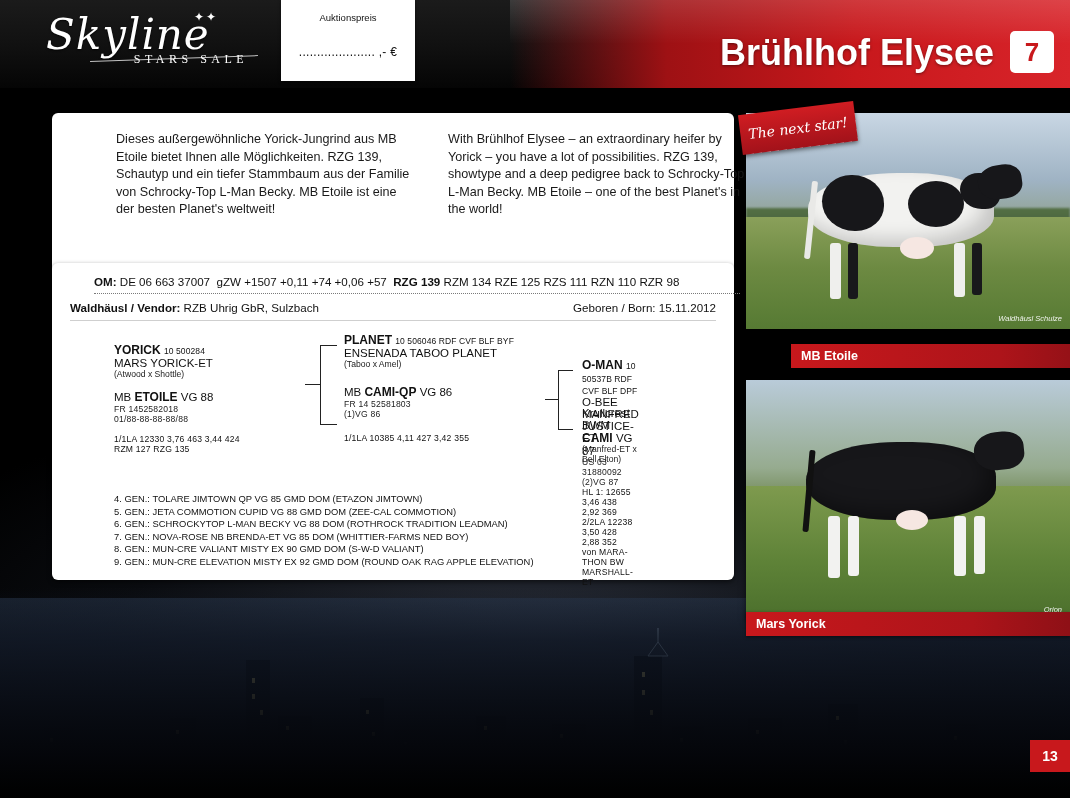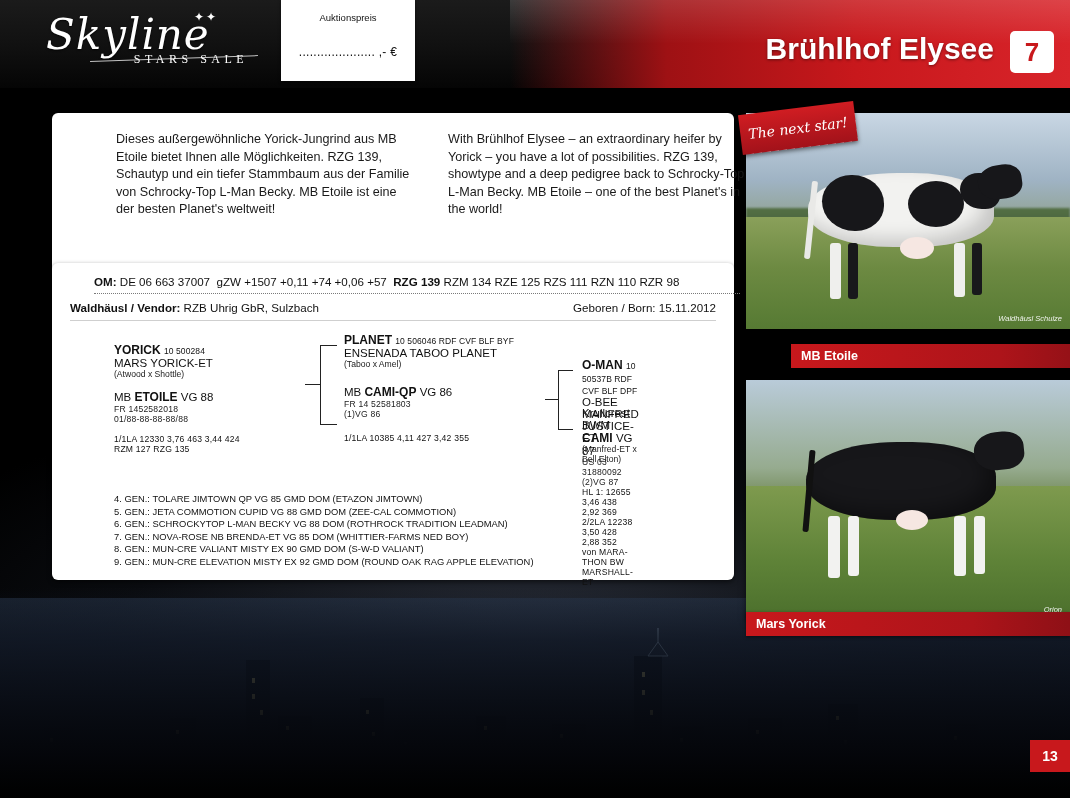--- a/index.html
+++ b/index.html
@@ -64,21 +64,21 @@
     position:absolute; left:281px; top:0; width:134px; height:81px;
     background:#fff;
     box-shadow:0 1px 3px rgba(0,0,0,.5);
   }
   .price-title { font-size:9.5px; color:#111; text-align:center; padding-top:12px; }
   .price-line { font-size:12px; color:#111; text-align:center; padding-top:22px; letter-spacing:.3px;}
 
   
   .title {
     position:absolute; right:76px; top:32px;
-    color:#fff; font-size:30px; font-weight:bold;
+    color:#fff; font-size:36px; font-weight:bold;
     text-shadow:0 1px 3px rgba(0,0,0,.45);
     font-family:"Liberation Sans", sans-serif;
   }
   .lot-box {
     position:absolute; right:16px; top:31px; width:44px; height:42px;
     background:#fff; border-radius:5px;
     color:#c8181c; font-size:26px; font-weight:bold;
     display:flex; align-items:center; justify-content:center;
   }
 

